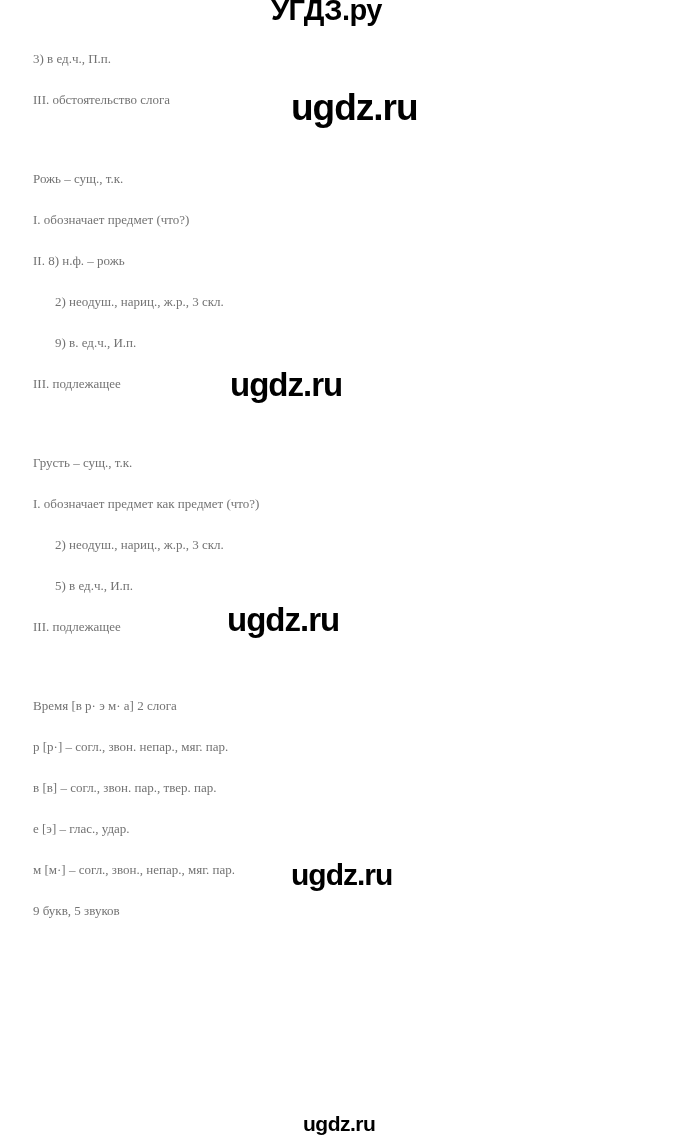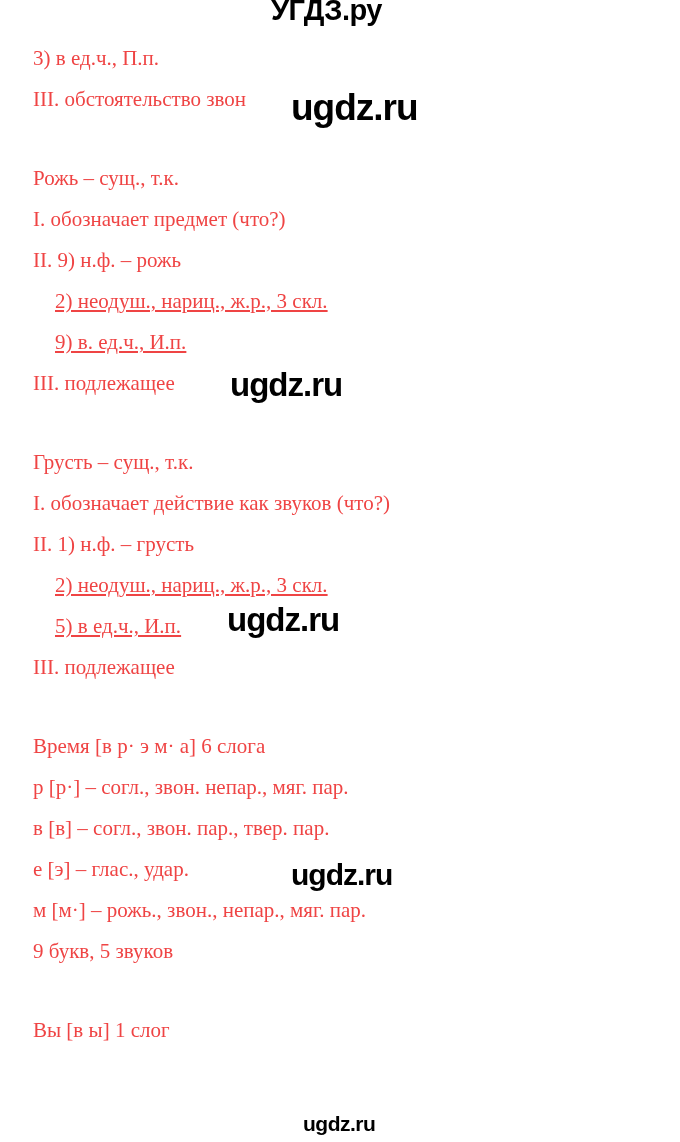--- a/index.html
+++ b/index.html
@@ -31,28 +31,27 @@
     color: #000000;
     letter-spacing: -0.5px;
   }
   .content {
     position: absolute;
     left: 33px;
     top: 38px;
     width: 620px;
   }
   .line {
-    font-size: 21px;
+    font-size: 13px;
     line-height: 41px;
     white-space: pre;
-    color: #ef4444;
+    color: #737373;
   }
   .line.indent {
     padding-left: 22px;
-    text-decoration: underline;
   }
   .block-sep {
     height: 38px;
   }
   .wm {
     position: absolute;
     font-family: "Liberation Sans", sans-serif;
     font-weight: bold;
     color: #000000;
     pointer-events: none;
@@ -77,57 +76,53 @@
 <body>
 
 <div class="page">
 
   <div class="site-logo-top">УГДЗ.ру</div>
 
   <div class="content">
 
     <div>
       <div class="line">3) в ед.ч., П.п.</div>
-      <div class="line">III. обстоятельство звон</div>
+      <div class="line">III. обстоятельство слога</div>
     </div>
     <div class="block-sep"></div>
 
     <div>
       <div class="line">Рожь – сущ., т.к.</div>
       <div class="line">I. обозначает предмет (что?)</div>
-      <div class="line">II. 9) н.ф. – рожь</div>
+      <div class="line">II. 8) н.ф. – рожь</div>
       <div class="line indent">2) неодуш., нариц., ж.р., 3 скл.</div>
       <div class="line indent">9) в. ед.ч., И.п.</div>
       <div class="line">III. подлежащее</div>
     </div>
     <div class="block-sep"></div>
 
     <div>
       <div class="line">Грусть – сущ., т.к.</div>
-      <div class="line">I. обозначает действие как звуков (что?)</div>
-      <div class="line">II. 1) н.ф. – грусть</div>
+      <div class="line">I. обозначает предмет как предмет (что?)</div>
       <div class="line indent">2) неодуш., нариц., ж.р., 3 скл.</div>
       <div class="line indent">5) в ед.ч., И.п.</div>
       <div class="line">III. подлежащее</div>
     </div>
     <div class="block-sep"></div>
 
     <div>
-      <div class="line">Время [в р· э м· а] 6 слога</div>
+      <div class="line">Время [в р· э м· а] 2 слога</div>
       <div class="line">р [р·] – согл., звон. непар., мяг. пар.</div>
       <div class="line">в [в] – согл., звон. пар., твер. пар.</div>
       <div class="line">е [э] – глас., удар.</div>
-      <div class="line">м [м·] – рожь., звон., непар., мяг. пар.</div>
+      <div class="line">м [м·] – согл., звон., непар., мяг. пар.</div>
       <div class="line">9 букв, 5 звуков</div>
     </div>
     <div class="block-sep"></div>
 
-    <div>
-      <div class="line">Вы [в ы] 1 слог</div>
-    </div>
 
   </div>
 
   <div class="wm wm-1">ugdz.ru</div>
   <div class="wm wm-2">ugdz.ru</div>
   <div class="wm wm-3">ugdz.ru</div>
   <div class="wm wm-4">ugdz.ru</div>
 
   <div class="wm-bottom">ugdz.ru</div>
 

